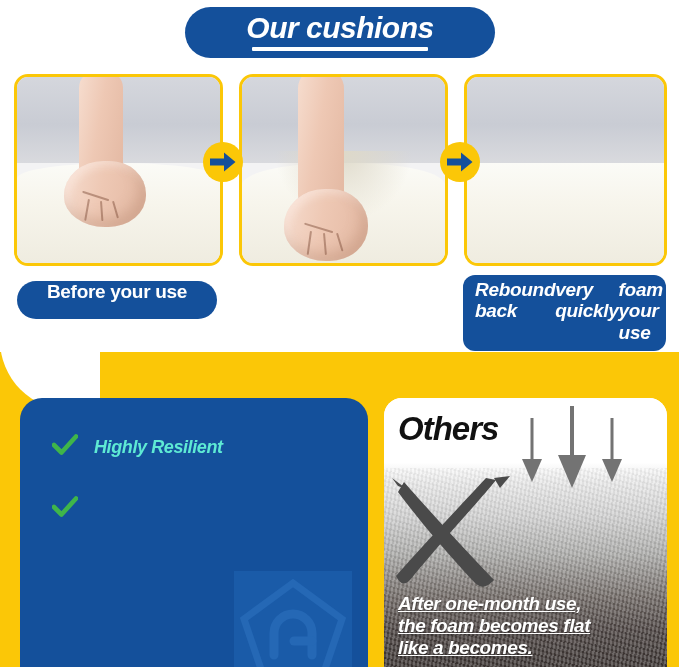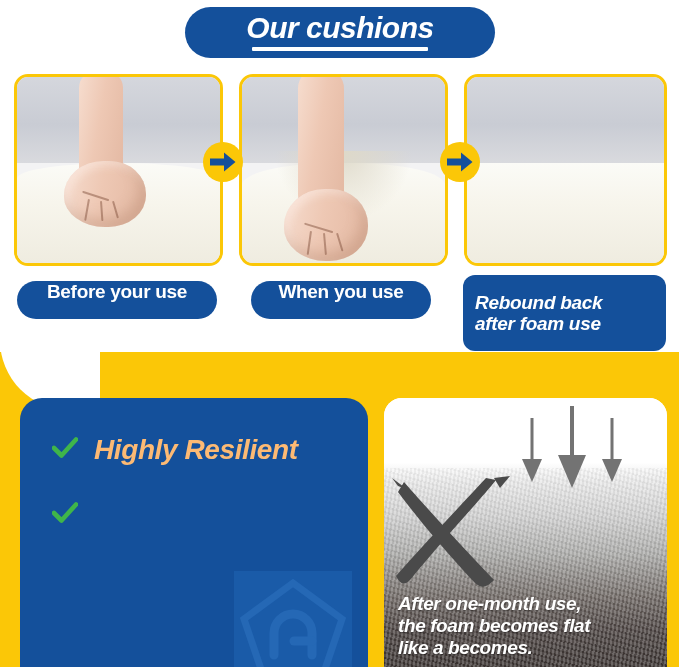--- a/index.html
+++ b/index.html
@@ -129,21 +129,21 @@
   }
   #label-1 { left: 17px;  top: 281px; width: 200px; height: 38px; }
   #label-2 { left: 251px; top: 281px; width: 180px; height: 38px; }
 
   #label-3 {
     position: absolute;
     left: 463px; top: 275px; width: 203px; height: 76px;
     background: #14509B;
     border-radius: 12px;
     padding: 4px 0 4px 12px;
-    display: flex; flex-direction: column; justify-content: center;
+    display: flex; justify-content: center;
     color: #ffffff; font-weight: bold; font-style: italic;
     font-size: 19px; line-height: 1.13; letter-spacing: -0.3px;
   }
 
   
   .yellow-band {
     position: absolute;
     left: 0; top: 352px;
     width: 679px; height: 315px;
     background: #FBC707;
@@ -169,22 +169,22 @@
   }
   .feature-list {
     position: absolute;
     left: 32px; top: 36px;
     display: flex; flex-direction: column;
     gap: 36px;
     z-index: 2;
   }
   .feature-row { display: flex; align-items: center; gap: 16px; }
   .feature-text {
-    color: #fdba74;
-    font-size: 28px;
+    color: #5eead4;
+    font-size: 18px;
     font-weight: bold;
     font-style: italic;
     letter-spacing: -0.4px;
     white-space: nowrap;
   }
   .watermark {
     position: absolute;
     right: 16px; bottom: -14px;
     width: 118px; height: 110px;
     opacity: 1;
@@ -233,20 +233,21 @@
     position: absolute;
     left: 14px; bottom: 8px;
     color: #ffffff;
     font-size: 19px;
     font-weight: bold;
     font-style: italic;
     line-height: 1.16;
     letter-spacing: -0.4px;
     z-index: 5;
     text-shadow: 0 1px 2px rgba(0,0,0,0.45);
+    text-decoration: underline;
   }
 </style>
 </head>
 <body>
 
 <div id="page">
 
   <div class="title-pill">
     <div class="title-inner">
       <span class="title-text">Our cushions</span>
@@ -294,26 +295,24 @@
   </div>
 
   <div class="panel" id="panel-3">
     <div class="panel-bg-top"></div>
     <div class="panel-bg-bot" style="border-radius:0;"></div>
   </div>
 
   <div class="label-pill" id="label-1">
     <span>Before your use</span>
   </div>
-  <div class="label-pill" id="label-2">
-    <span>When you use</span>
-  </div>
   <div id="label-3">
     <span>Rebound back</span>
-    <span>after foam use</span>
+    <span>very  quickly</span>
+    <span>foam your use</span>
   </div>
 
   <div class="yellow-band"></div>
   <div class="yellow-notch"></div>
 
   <div class="blue-card">
 
     <div class="watermark">
       <svg width="118" height="110" viewBox="0 0 118 110" aria-hidden="true">
         <rect x="0" y="0" width="118" height="110" fill="#1A5BA8"></rect>
@@ -343,20 +342,21 @@
         </span>
       </div>
 
     </div>
   </div>
 
   <div class="others-card">
     <div class="others-photo"></div>
     <div class="foam-texture"></div>
 
+    <span class="others-title">Others</span>
 
     <div class="arrows-svg">
       <svg width="120" height="86" viewBox="0 0 120 86" aria-hidden="true">
         <g fill="#737373" stroke="#737373">
           <line x1="18" y1="14" x2="18" y2="56" stroke-width="3"></line>
           <polygon points="8,55 28,55 18,78" stroke="none"></polygon>
           <line x1="58" y1="2" x2="58" y2="52" stroke-width="4"></line>
           <polygon points="44,51 72,51 58,84" stroke="none"></polygon>
           <line x1="98" y1="14" x2="98" y2="56" stroke-width="3"></line>
           <polygon points="88,55 108,55 98,78" stroke="none"></polygon>

